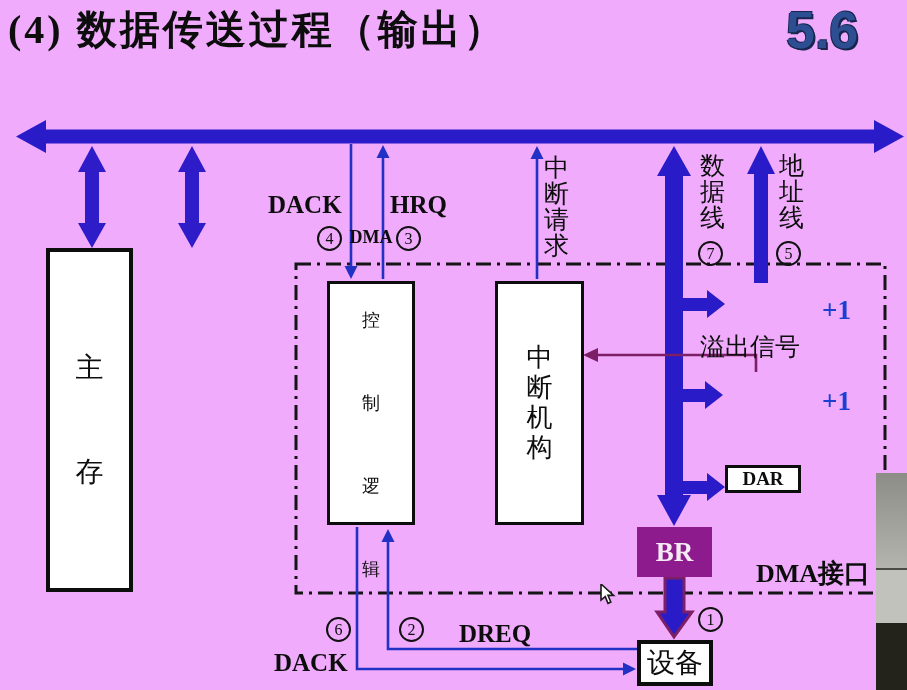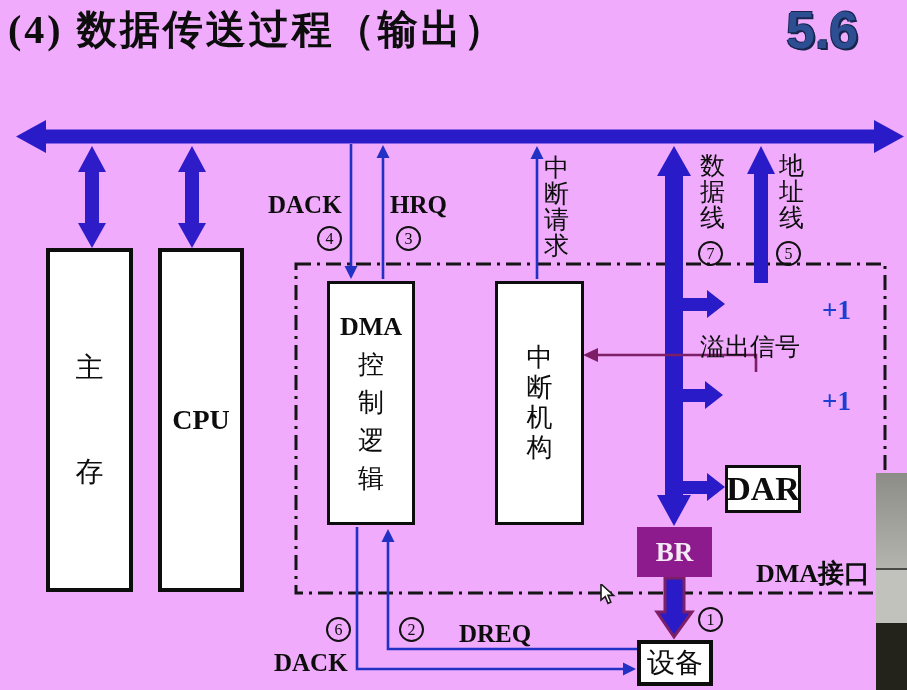--- a/index.html
+++ b/index.html
@@ -20,21 +20,21 @@
          line-height:26px;z-index:3;}
   .circ{position:absolute;width:25px;height:25px;border:2px solid #111;border-radius:50%;display:flex;
         align-items:center;justify-content:center;font-size:16px;box-sizing:border-box;background:#fff0;z-index:3;}
   .plus1{position:absolute;font-size:27px;font-weight:bold;color:#1b3fd0;z-index:3;}
   .strip{position:absolute;left:876px;top:473px;width:31px;height:217px;z-index:4;}
   .strip .s1{height:95px;background:linear-gradient(#8d8d87,#b4b4ae);border-bottom:2px solid #4a4a46;}
   .strip .s2{height:53px;background:#c2c2bc;}
   .strip .s3{height:67px;background:#23231b;}
   .cursor{position:absolute;left:600px;top:584px;z-index:9;}
   .mm-gap{gap:66px;font-size:28px;}
-  .dma-lines{line-height:38px;font-size:26px;}
+  .dma-lines{line-height:38px;font-size:18px;gap:45px;}
   .im-lines{line-height:30px;font-size:26px;}
 </style>
 </head>
 <body>
 
 <div class="stage">
 
   <svg class="layer" width="907" height="690" viewBox="0 0 907 690">
 
     <g fill="#2a1bc8">
@@ -79,40 +79,37 @@
     </g>
   </svg>
 
   <div class="title">(4) 数据传送过程（输出）</div>
   <div class="page">5.6</div>
 
   <div class="box mm-gap" style="left:46px;top:248px;width:87px;height:344px;border-width:4px;">
     <span class="cjk">主</span>
     <span class="cjk">存</span>
   </div>
-  <div class="box" style="left:158px;top:248px;width:86px;height:344px;border-width:4px;font-size:28px;font-weight:bold;">
-    <span>CPU</span>
-  </div>
 
   <div class="box dma-lines" style="left:327px;top:281px;width:88px;height:244px;">
     <span style="font-weight:bold">DMA</span>
     <span class="cjk">控</span>
     <span class="cjk">制</span>
     <span class="cjk">逻</span>
     <span class="cjk">辑</span>
   </div>
 
   <div class="box im-lines" style="left:495px;top:281px;width:89px;height:244px;">
     <span class="cjk">中</span>
     <span class="cjk">断</span>
     <span class="cjk">机</span>
     <span class="cjk">构</span>
   </div>
 
-  <div class="box" style="left:725px;top:465px;width:76px;height:48px;font-size:34px;font-weight:bold;">
+  <div class="box" style="left:725px;top:465px;width:76px;height:28px;font-size:19px;font-weight:bold;">
     <span>DAR</span>
   </div>
   <div class="reg" style="left:637px;top:527px;width:75px;height:50px;font-size:27px;">
     <span>BR</span>
   </div>
 
   <div class="box" style="left:637px;top:640px;width:76px;height:46px;border-width:4px;font-size:28px;">
     <span class="cjk">设备</span>
   </div>
 

